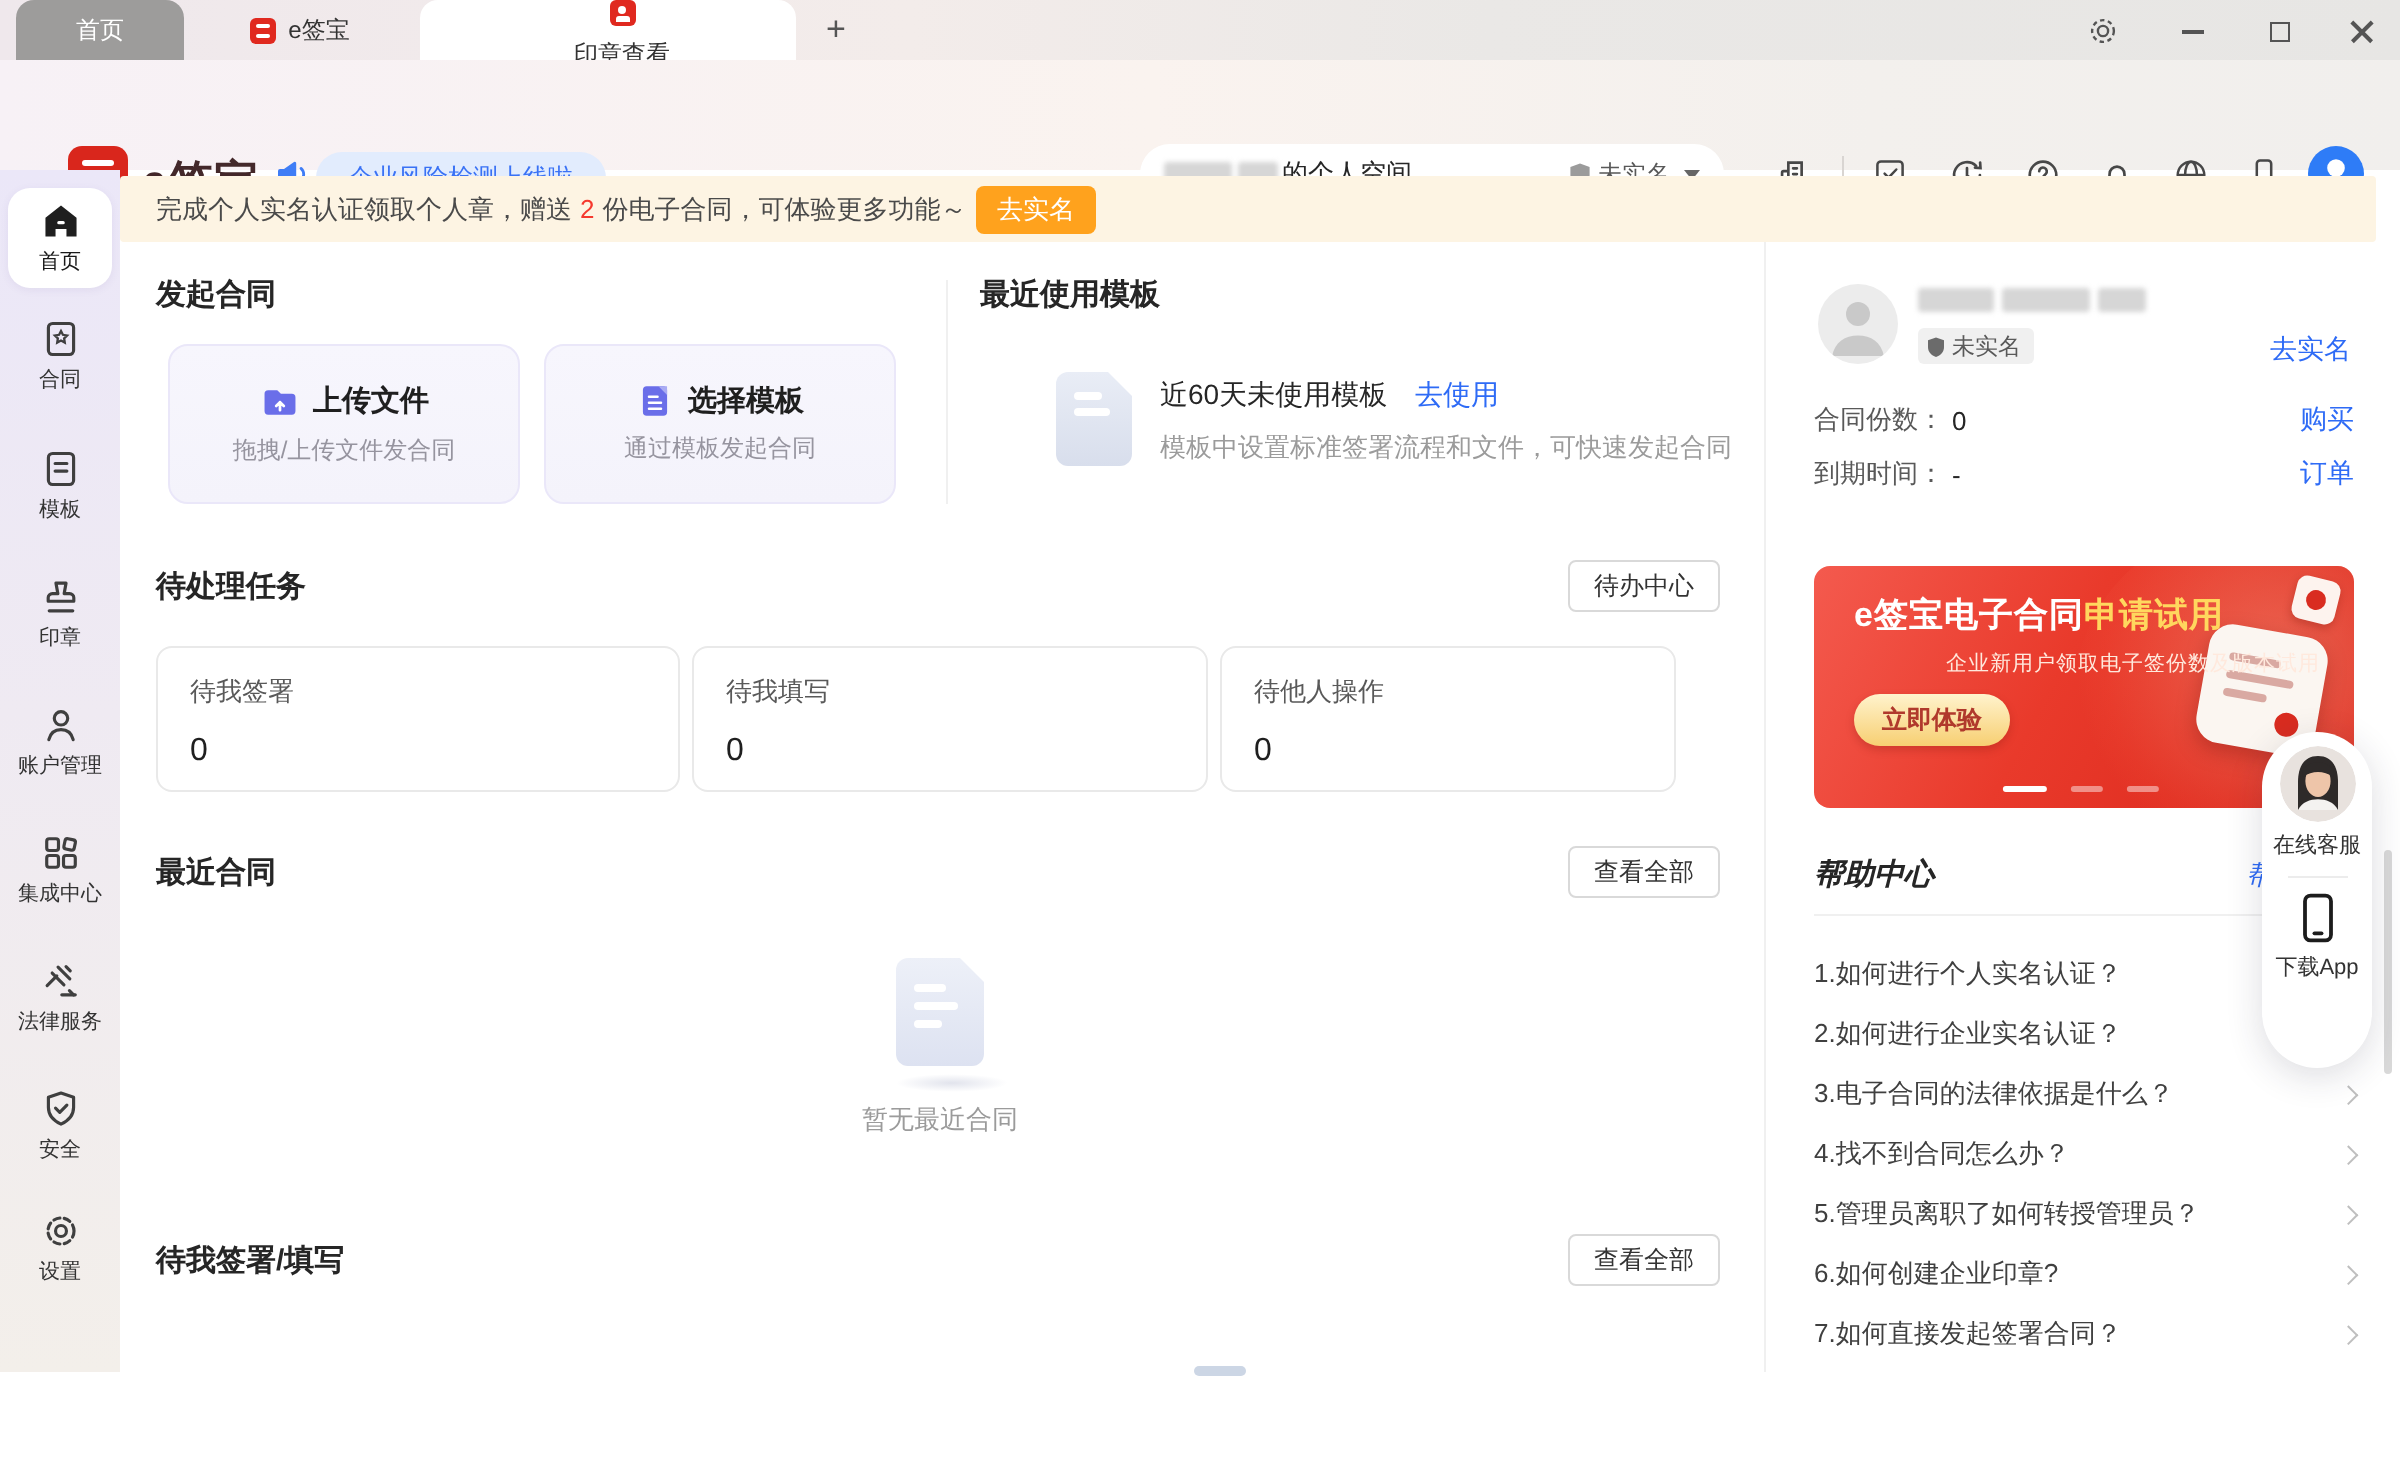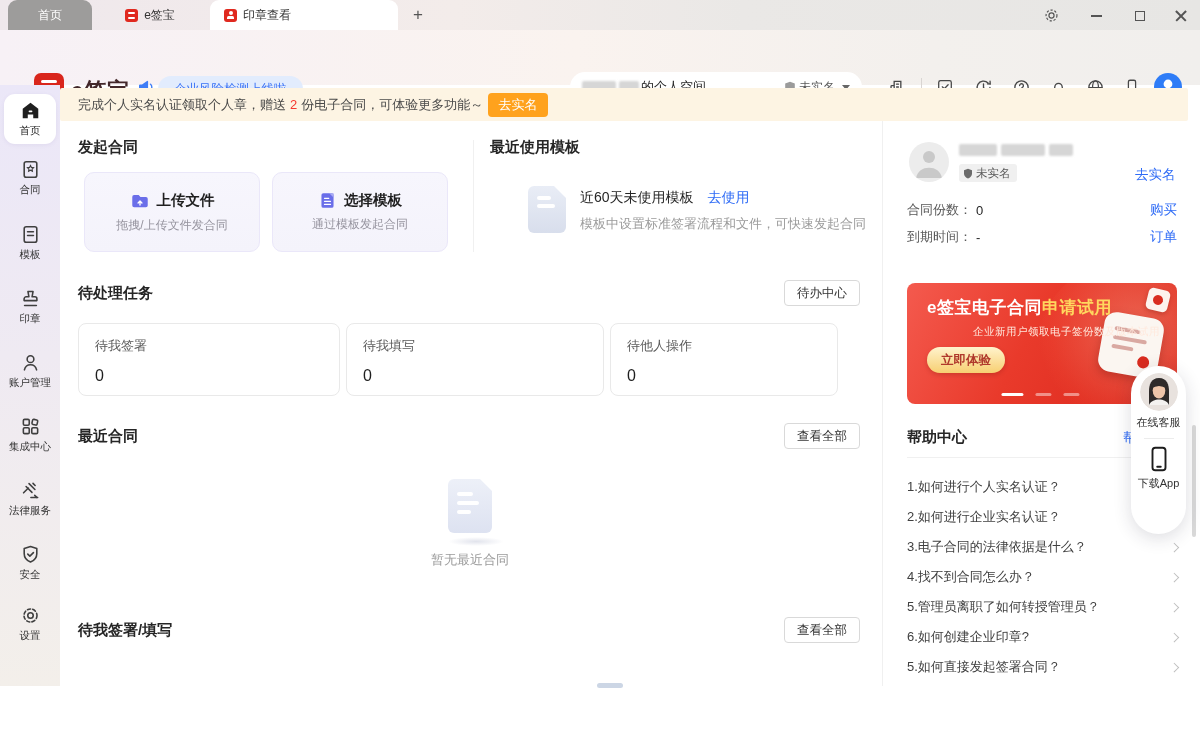--- a/index.html
+++ b/index.html
@@ -8,21 +8,21 @@
   .abs { position:absolute; }
   #window { position:relative; width:1200px; height:733px; overflow:hidden; background:#fff; }
 
   
   #tabbar { left:0; top:0; width:1200px; height:30px;
     background:linear-gradient(90deg,#efe8ec 0%,#f3ecea 38%,#eae8e6 62%,#e7e6e4 100%); }
   .tab { top:0; height:30px; display:flex; align-items:center; justify-content:center; gap:6px;
     font-size:12px; border-radius:9px 9px 0 0; cursor:default; }
   .tab-gray { left:8px; width:84px; background:#9d9c9b; color:#fff; }
   .tab-plain { left:100px; width:100px; color:#333; }
-  .tab-active { left:210px; width:188px; background:#fff; color:#333; justify-content:flex-start; padding-left:14px; }
+  .tab-active { left:210px; width:188px; background:#fff; color:#333; justify-content:flex-start; padding-left:14px;flex-direction:column; }
   .mini-logo { width:13px; height:13px; background:#e0291f; border-radius:3px; position:relative; flex:0 0 auto; }
   .mini-logo i { position:absolute; left:3px; right:3px; height:2px; background:#fff; border-radius:1px; }
   .mini-logo i.b1{ top:3px; } .mini-logo i.b2{ top:8px; }
   .mini-seal { width:13px; height:13px; background:#e0291f; border-radius:3px; position:relative; flex:0 0 auto; }
   .mini-seal:before { content:""; position:absolute; left:4.5px; top:2.5px; width:4px; height:4px; border-radius:50%; background:#fff; }
   .mini-seal:after { content:""; position:absolute; left:3px; top:7.5px; width:7px; height:3px; border-radius:1.5px 1.5px 0 0; background:#fff; }
   #new-tab { left:406px; top:3px; width:24px; height:24px; display:flex; align-items:center; justify-content:center;
     font-size:17px; color:#555; }
   
   .winctl { top:6px; width:26px; height:19px; display:flex; align-items:center; justify-content:center; }
@@ -109,21 +109,21 @@
   #ad-doc { position:absolute; right:16px; top:32px; width:60px; height:60px; border-radius:12px; background:#fbf6f1;
     transform:rotate(10deg); box-shadow:0 4px 10px rgba(120,15,8,.35); }
   #ad-doc i { position:absolute; left:11px; height:4px; border-radius:2px; background:#d9a9a2; }
   #ad-doc u { position:absolute; right:9px; bottom:9px; width:12px; height:12px; border-radius:50%; background:#d92c20; }
   #ad-chip { position:absolute; right:8px; top:6px; width:22px; height:22px; border-radius:5px; background:#fdf3ee;
     transform:rotate(14deg); box-shadow:0 2px 4px rgba(120,15,8,.3); }
   #ad-chip:before { content:""; position:absolute; left:6px; top:6px; width:10px; height:10px; border-radius:50%; background:#d92c20; }
   .ad-dots { position:absolute; left:50%; transform:translateX(-52%); bottom:8px; display:flex; gap:12px; align-items:center; }
   .ad-dots b { height:3px; border-radius:1.5px; background:rgba(255,255,255,.45); width:16px; }
   .ad-dots b.on { width:22px; background:#fff; }
-  #help-title-row { left:24px; top:307px; width:270px; display:flex; align-items:center; }
+  #help-title-row { left:24px; top:307px; width:270px; display:flex; align-items:center;font-style:italic; }
   #help-div { left:24px; top:336px; width:270px; height:1px; background:#f0f0f0; }
   .faq-row { left:24px; width:270px; height:30px; display:flex; align-items:center; font-size:13px; color:#404040; }
   .chev { width:6.5px; height:6.5px; border-top:1.4px solid #bfbfbf; border-right:1.4px solid #bfbfbf;
     transform:rotate(45deg); margin-left:auto; flex:0 0 auto; }
 
   
   #floatw { left:1131px; top:366px; width:55px; height:168px; background:#fff; border-radius:28px;
     box-shadow:0 4px 18px rgba(40,40,60,.16); display:flex; flex-direction:column; align-items:center; padding-top:7px; z-index:20; }
   #floatw .lbl { font-size:11px; color:#333; margin-top:4px; }
   #floatw .div { width:30px; height:1px; background:#ececec; margin:8px 0 7px; }
@@ -474,21 +474,21 @@
     </div>
     <div class="abs faq-row" style="top:471px">
       <span>5.管理员离职了如何转授管理员？</span>
         <i class="chev"></i>
     </div>
     <div class="abs faq-row" style="top:501px">
       <span>6.如何创建企业印章?</span>
         <i class="chev"></i>
     </div>
     <div class="abs faq-row" style="top:531px">
-      <span>5.如何直接发起签署合同？</span>
+      <span>7.如何直接发起签署合同？</span>
         <i class="chev"></i>
     </div>
   </div>
 
   <div id="floatw" class="abs">
     <div style="width:38px;height:38px;border-radius:50%;overflow:hidden">
       <svg width="38" height="38" viewBox="0 0 38 38">
           <circle cx="19" cy="19" r="19" fill="#e8e2de"></circle>
           <path d="M19 5c-8 0-10 7-10 13v14h20V18C29 12 27 5 19 5z" fill="#2e2a29"></path>
           <ellipse cx="19" cy="17.5" rx="6.3" ry="8" fill="#eec5a9"></ellipse>

